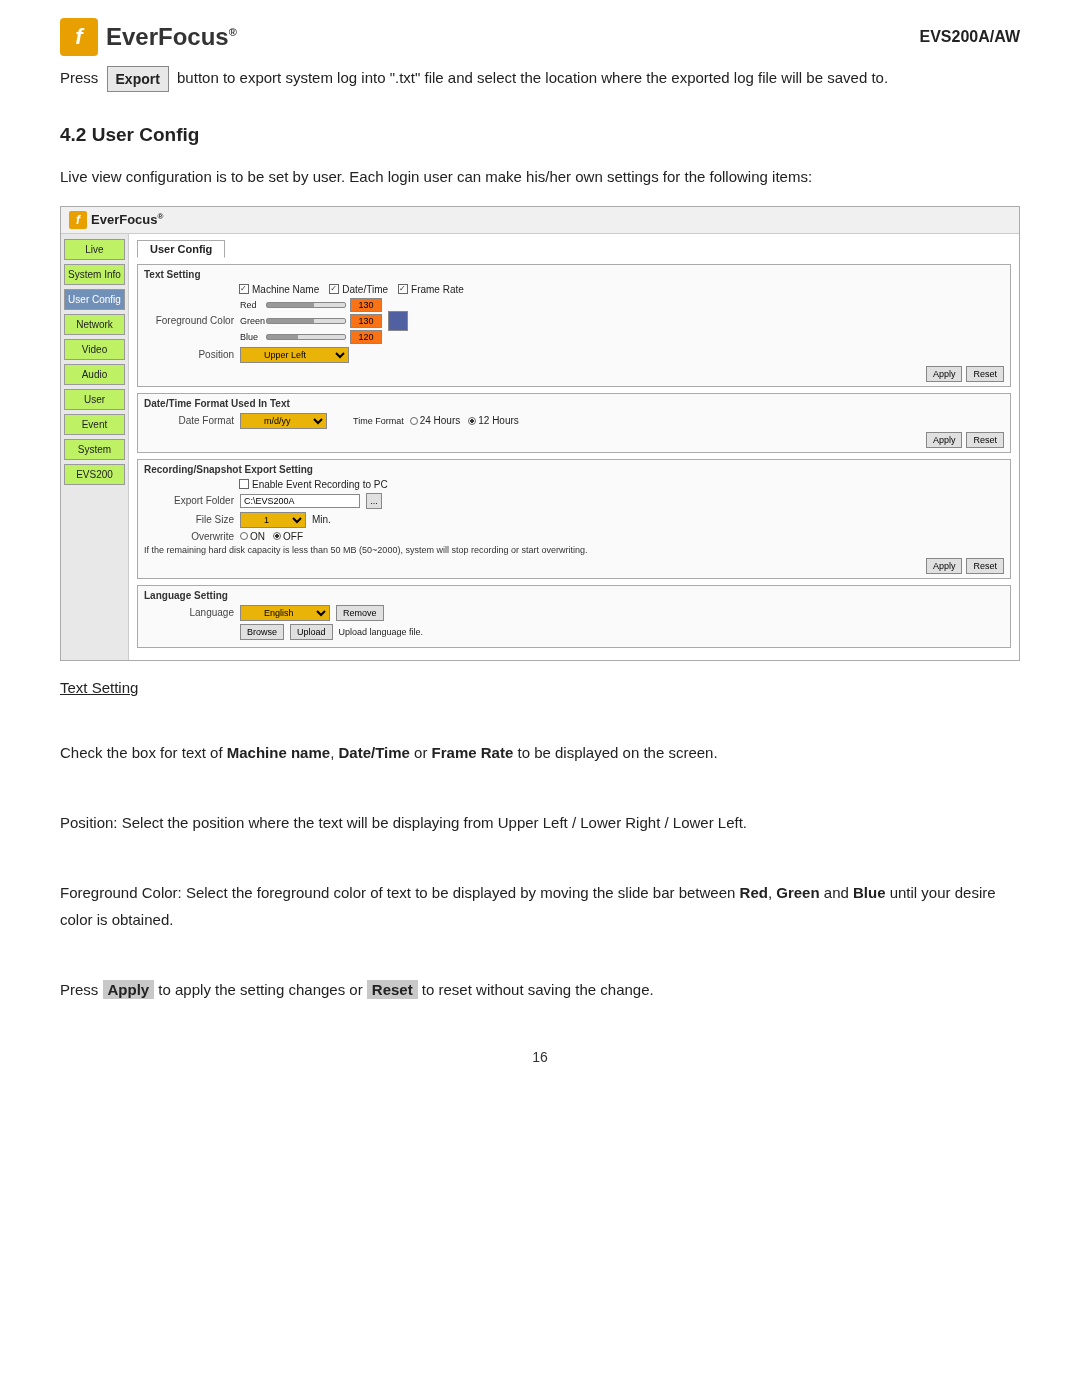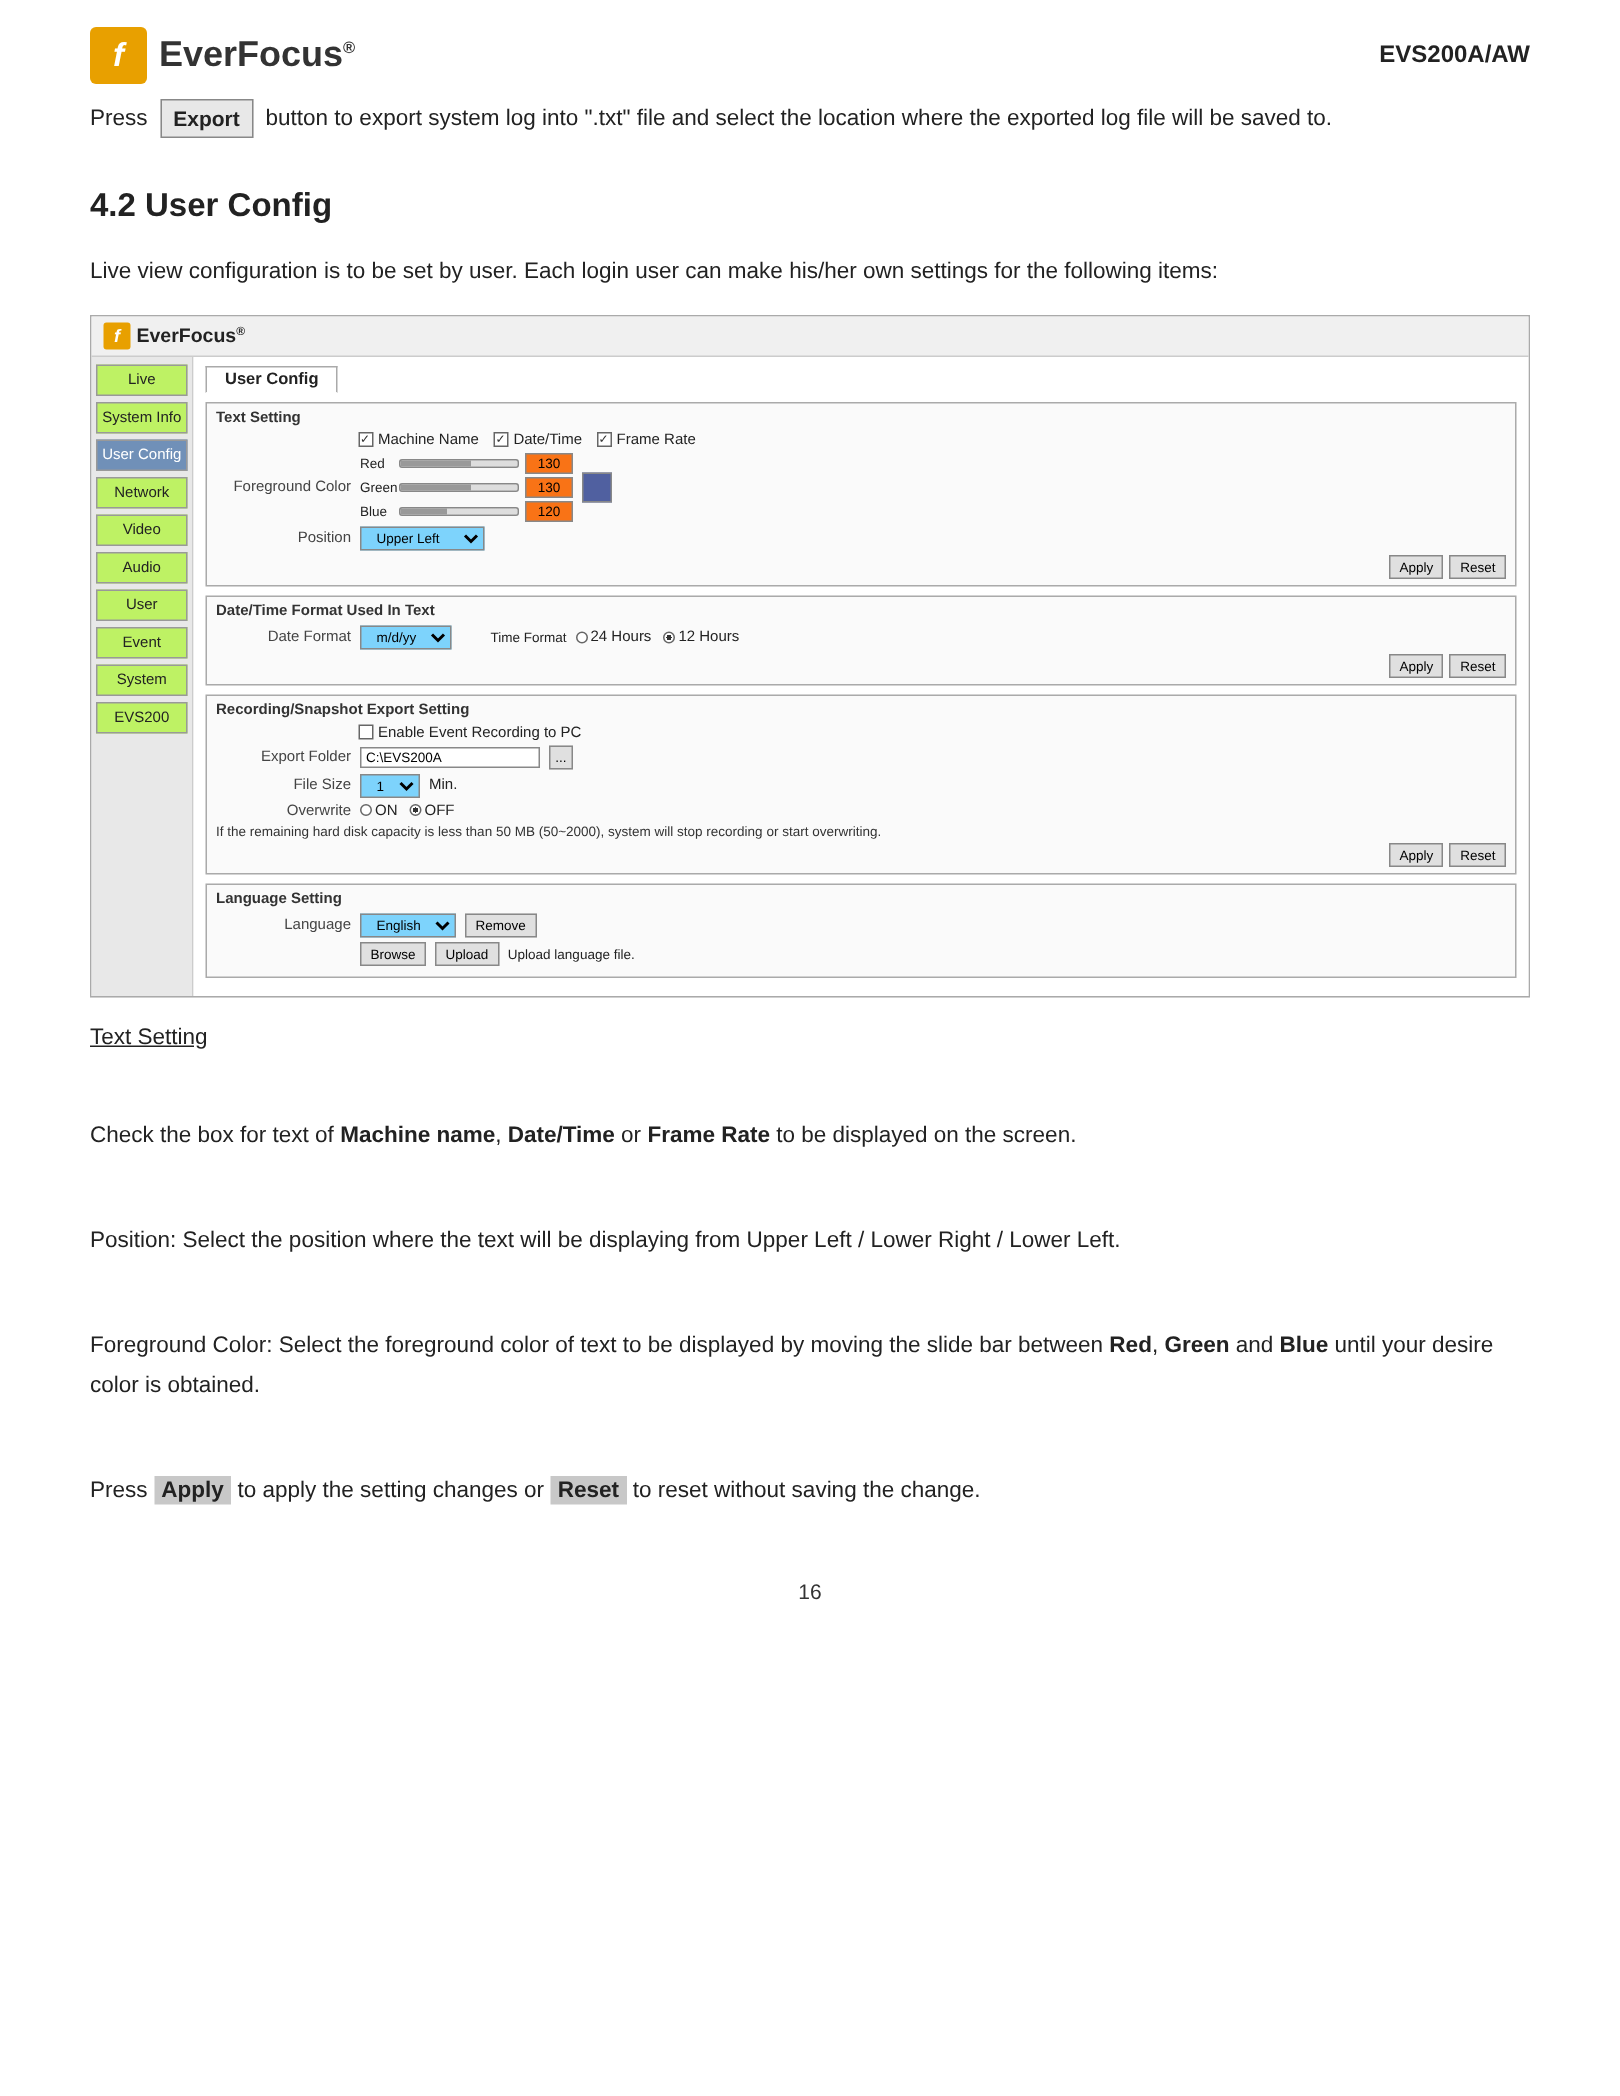--- a/index.html
+++ b/index.html
@@ -49,21 +49,21 @@
       font-weight: bold;
       margin: 0 4px;
       vertical-align: middle;
     }
 
     
     .section-heading {
       padding: 28px 60px 10px 60px;
     }
     .section-heading h2 {
-      font-size: 22px;
+      font-size: 19px;
       font-weight: bold;
     }
     .section-desc {
       padding: 8px 60px 16px 60px;
       font-size: 15px;
       line-height: 1.7;
     }
 
     
     .ui-mockup {
@@ -210,22 +210,22 @@
     .ui-color-swatch {
       width: 20px;
       height: 20px;
       background: #5060a0;
       border: 1px solid #888;
     }
     .ui-select-small {
       height: 16px;
       font-size: 9px;
       border: 1px solid #888;
-      background: #7dd3fc;
-      padding: 0 6px;
+      background: #eab308;
+      padding: 0 19px;
     }
     .ui-btn-small {
       height: 16px;
       font-size: 9px;
       border: 1px solid #888;
       background: #e0e0e0;
       padding: 0 6px;
       cursor: pointer;
     }
     .ui-apply-row {

